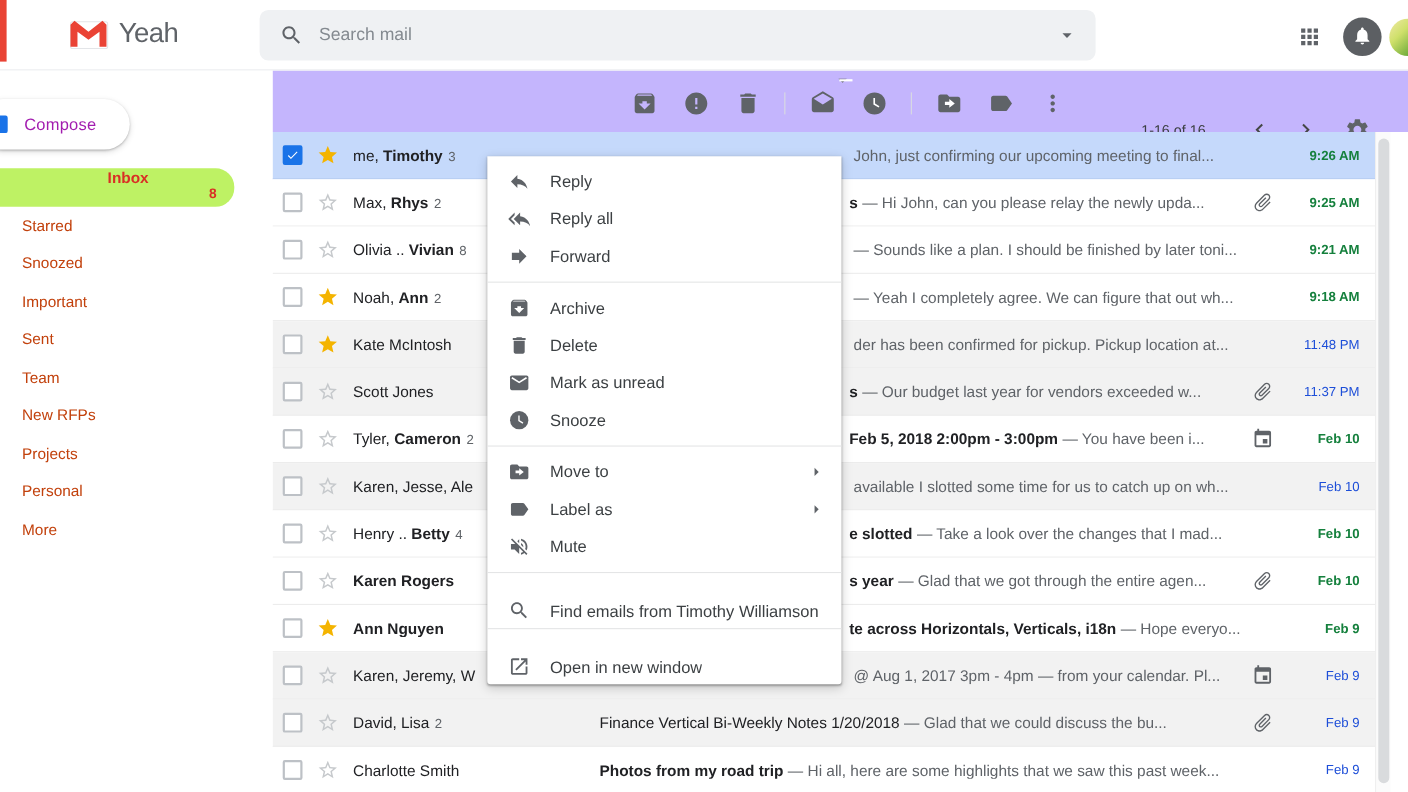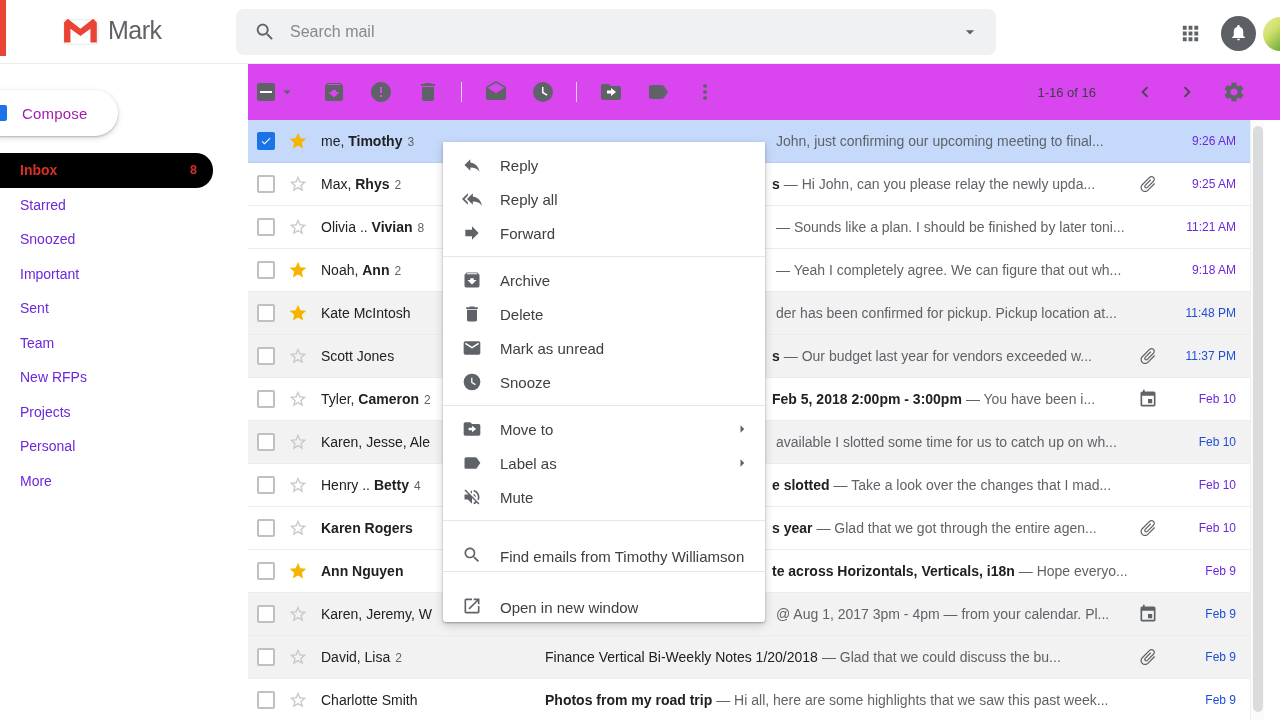--- a/index.html
+++ b/index.html
@@ -23,28 +23,28 @@
   .avatar { position:absolute; left:1263px; top:17px; width:34px; height:34px; border-radius:50%;
             background:linear-gradient(135deg,#f1e9a8 0%,#cfe06a 35%,#7bb241 70%,#35682d 100%); cursor:pointer; }
 
   
   .sidebar { position:absolute; left:0; top:64px; width:248px; bottom:0; background:#fff; }
   .compose { position:absolute; left:-20px; top:26px; width:138px; height:46px; background:#fff; border-radius:23px;
              box-shadow:0 1px 2px rgba(0,0,0,.22),0 2px 6px rgba(0,0,0,.14); display:flex; align-items:center; cursor:pointer; }
   .plus-frag { position:absolute; left:18px; top:15px; width:9px; height:16px; background:#1a73e8; border-radius:2px; }
   .compose-label { margin-left:42px; font-size:15px; color:#a21caf; letter-spacing:.2px; }
   .side-list { position:absolute; left:0; top:89px; right:35px; }
-  .side-item { height:34.5px; display:flex; align-items:center; padding-left:20px; font-size:14px; color:#6d28d9;
+  .side-item { height:34.5px; display:flex; align-items:center; padding-left:20px; font-size:14px; color:#c2410c;
                border-radius:0 17px 17px 0; cursor:pointer; }
   .side-item .cnt { margin-left:auto; margin-right:16px; font-size:12.5px; color:#5f6368; }
-  .side-item.active { background:#000000; color:#d93025; font-weight:bold; }
+  .side-item.active { background:#bef264; color:#d93025; font-weight:bold;flex-direction:column; }
   .side-item.active .cnt { color:#d93025; font-weight:bold; }
 
   
-  .toolbar { position:absolute; left:248px; top:64px; right:0; height:56px; display:flex; align-items:center; background:#d946ef; }
+  .toolbar { position:absolute; left:248px; top:64px; right:0; height:56px; display:flex; align-items:center; background:#c4b5fd;flex-direction:column; }
   .sel-box { width:18px; height:18px; margin-left:9px; background:#5f6368; border-radius:2px; position:relative; cursor:pointer; }
   .sel-box::after { content:""; position:absolute; left:3px; top:8px; width:12px; height:2px; background:#fff; }
   .sel-caret { width:18px; height:18px; margin-left:3px; color:#5f6368; cursor:pointer; }
   .tb-groups { display:flex; align-items:center; margin-left:14px; }
   .tbtn { width:24px; height:24px; border:none; background:none; padding:0; margin:0 11.5px; color:#5f6368; cursor:pointer; }
   .tb-divider { width:1px; height:20px; background:#dadce0; margin:0 10px; }
   .tb-right { margin-left:auto; display:flex; align-items:center; margin-right:34px; }
   .pag { font-size:13px; color:#3c4043; margin-right:28px; }
   .chev { width:22px; height:22px; color:#444746; margin:0 10px; cursor:pointer; }
   .gear { width:24px; height:24px; color:#5f6368; margin-left:14px; cursor:pointer; }
@@ -61,21 +61,21 @@
   .sender { width:212px; margin-left:13px; flex:none; font-size:14px; white-space:nowrap; overflow:hidden; color:#202124; }
   .sender b { font-weight:bold; }
   .sender .cnt { font-size:12px; color:#5f6368; margin-left:5px; }
   .mail-text { flex:1; margin-left:12px; white-space:nowrap; overflow:hidden; font-size:14px; color:#5f6368; min-width:0; }
   .row.covered .mail-text { padding-left:227px; }
   .subj { color:#202124; margin-right:4px; }
   .subj.bold { font-weight:bold; }
   .attach { width:20px; height:20px; flex:none; margin:0 4px; color:#5f6368; }
   .attach.clip { transform:rotate(45deg); }
   .time { width:74px; flex:none; text-align:right; margin-right:14px; font-size:12px; color:#1d4ed8; white-space:nowrap; }
-  .time.bold { color:#6d28d9; font-weight:normal; }
+  .time.bold { color:#15803d; font-weight:bold; }
 
   
   .sbar-track { position:absolute; left:1250px; top:120px; width:14px; height:600px; background:#fbfbfb; border-left:1px solid #efefef; }
   .sbar-thumb { position:absolute; left:2px; top:6px; width:10px; height:586px; background:#d9dbdd; border-radius:5px; cursor:pointer; }
 
   
   .menu { position:absolute; left:443px; top:142px; width:322px; background:#fff; padding:6px 0; z-index:20;
           border-radius:0 0 3px 3px; box-shadow:0 1px 2px rgba(0,0,0,.3),0 3px 10px rgba(0,0,0,.18); }
   .menu-item { height:34px; display:flex; align-items:center; padding:0 14px 0 19px; font-size:15px; color:#3c4043; cursor:pointer; }
   .menu-item.tall { height:38px;align-items:flex-end; }
@@ -89,21 +89,21 @@
 <body>
 
 <div class="header">
   <div class="red-strip"></div>
   <div class="logo">
     <svg viewBox="0 0 40 32">
       <rect x="2" y="3" width="36" height="26" rx="2" fill="#fff" stroke="#e3e5e8"></rect>
       <path d="M2 7v22h7V14l11 8 11-8v15h7V7l-4-4-14 11L6 3z" fill="#ea4335" transform="translate(0,-1) scale(0.97)"></path>
     </svg>
   </div>
-  <div class="logo-text">Mark</div>
+  <div class="logo-text">Yeah</div>
   <div class="searchbar">
     <span class="search-ico">
         <svg viewBox="0 0 24 24" fill="currentColor">
           <path d="M15.5 14h-.79l-.28-.27C15.41 12.59 16 11.11 16 9.5 16 5.91 13.09 3 9.5 3S3 5.91 3 9.5 5.91 16 9.5 16c1.61 0 3.09-.59 4.23-1.57l.27.28v.79l5 4.99L20.49 19l-4.99-5zm-6 0C7.01 14 5 11.99 5 9.5S7.01 5 9.5 5 14 7.01 14 9.5 11.99 14 9.5 14z"></path>
         </svg>
       </span>
     <input type="text" placeholder="Search mail" style="">
     <span class="search-caret">
         <svg viewBox="0 0 24 24" fill="currentColor">
           <path d="M7 10l5 5 5-5z"></path>
@@ -295,21 +295,21 @@
           <path d="M22 9.24l-7.19-.62L12 2 9.19 8.63 2 9.24l5.46 4.73L5.82 21 12 17.27 18.18 21l-1.63-7.03L22 9.24zM12 15.4l-3.76 2.27 1-4.28-3.32-2.88 4.38-.38L12 6.1l1.71 4.04 4.38.38-3.32 2.88 1 4.28L12 15.4z"></path>
         </svg>
       </span>
     <div class="sender">
       <span>Olivia .. </span><b>Vivian</b><span class="cnt">8</span>
     </div>
     <div class="mail-text">
       <span class="subj"></span><span class="snip">— Sounds like a plan. I should be finished by later toni...</span>
     </div>
 
-    <span class="time bold">11:21 AM</span>
+    <span class="time bold">9:21 AM</span>
   </div>
     <div class="row covered">
     <span class="cb"></span>
     <span class="star on">
         <svg viewBox="0 0 24 24" fill="currentColor">
           <path d="M12 17.27L18.18 21l-1.64-7.03L22 9.24l-7.19-.61L12 2 9.19 8.63 2 9.24l5.46 4.73L5.82 21z"></path>
         </svg>
       </span>
     <div class="sender">
       <span>Noah, </span><b>Ann</b><span class="cnt">2</span>

